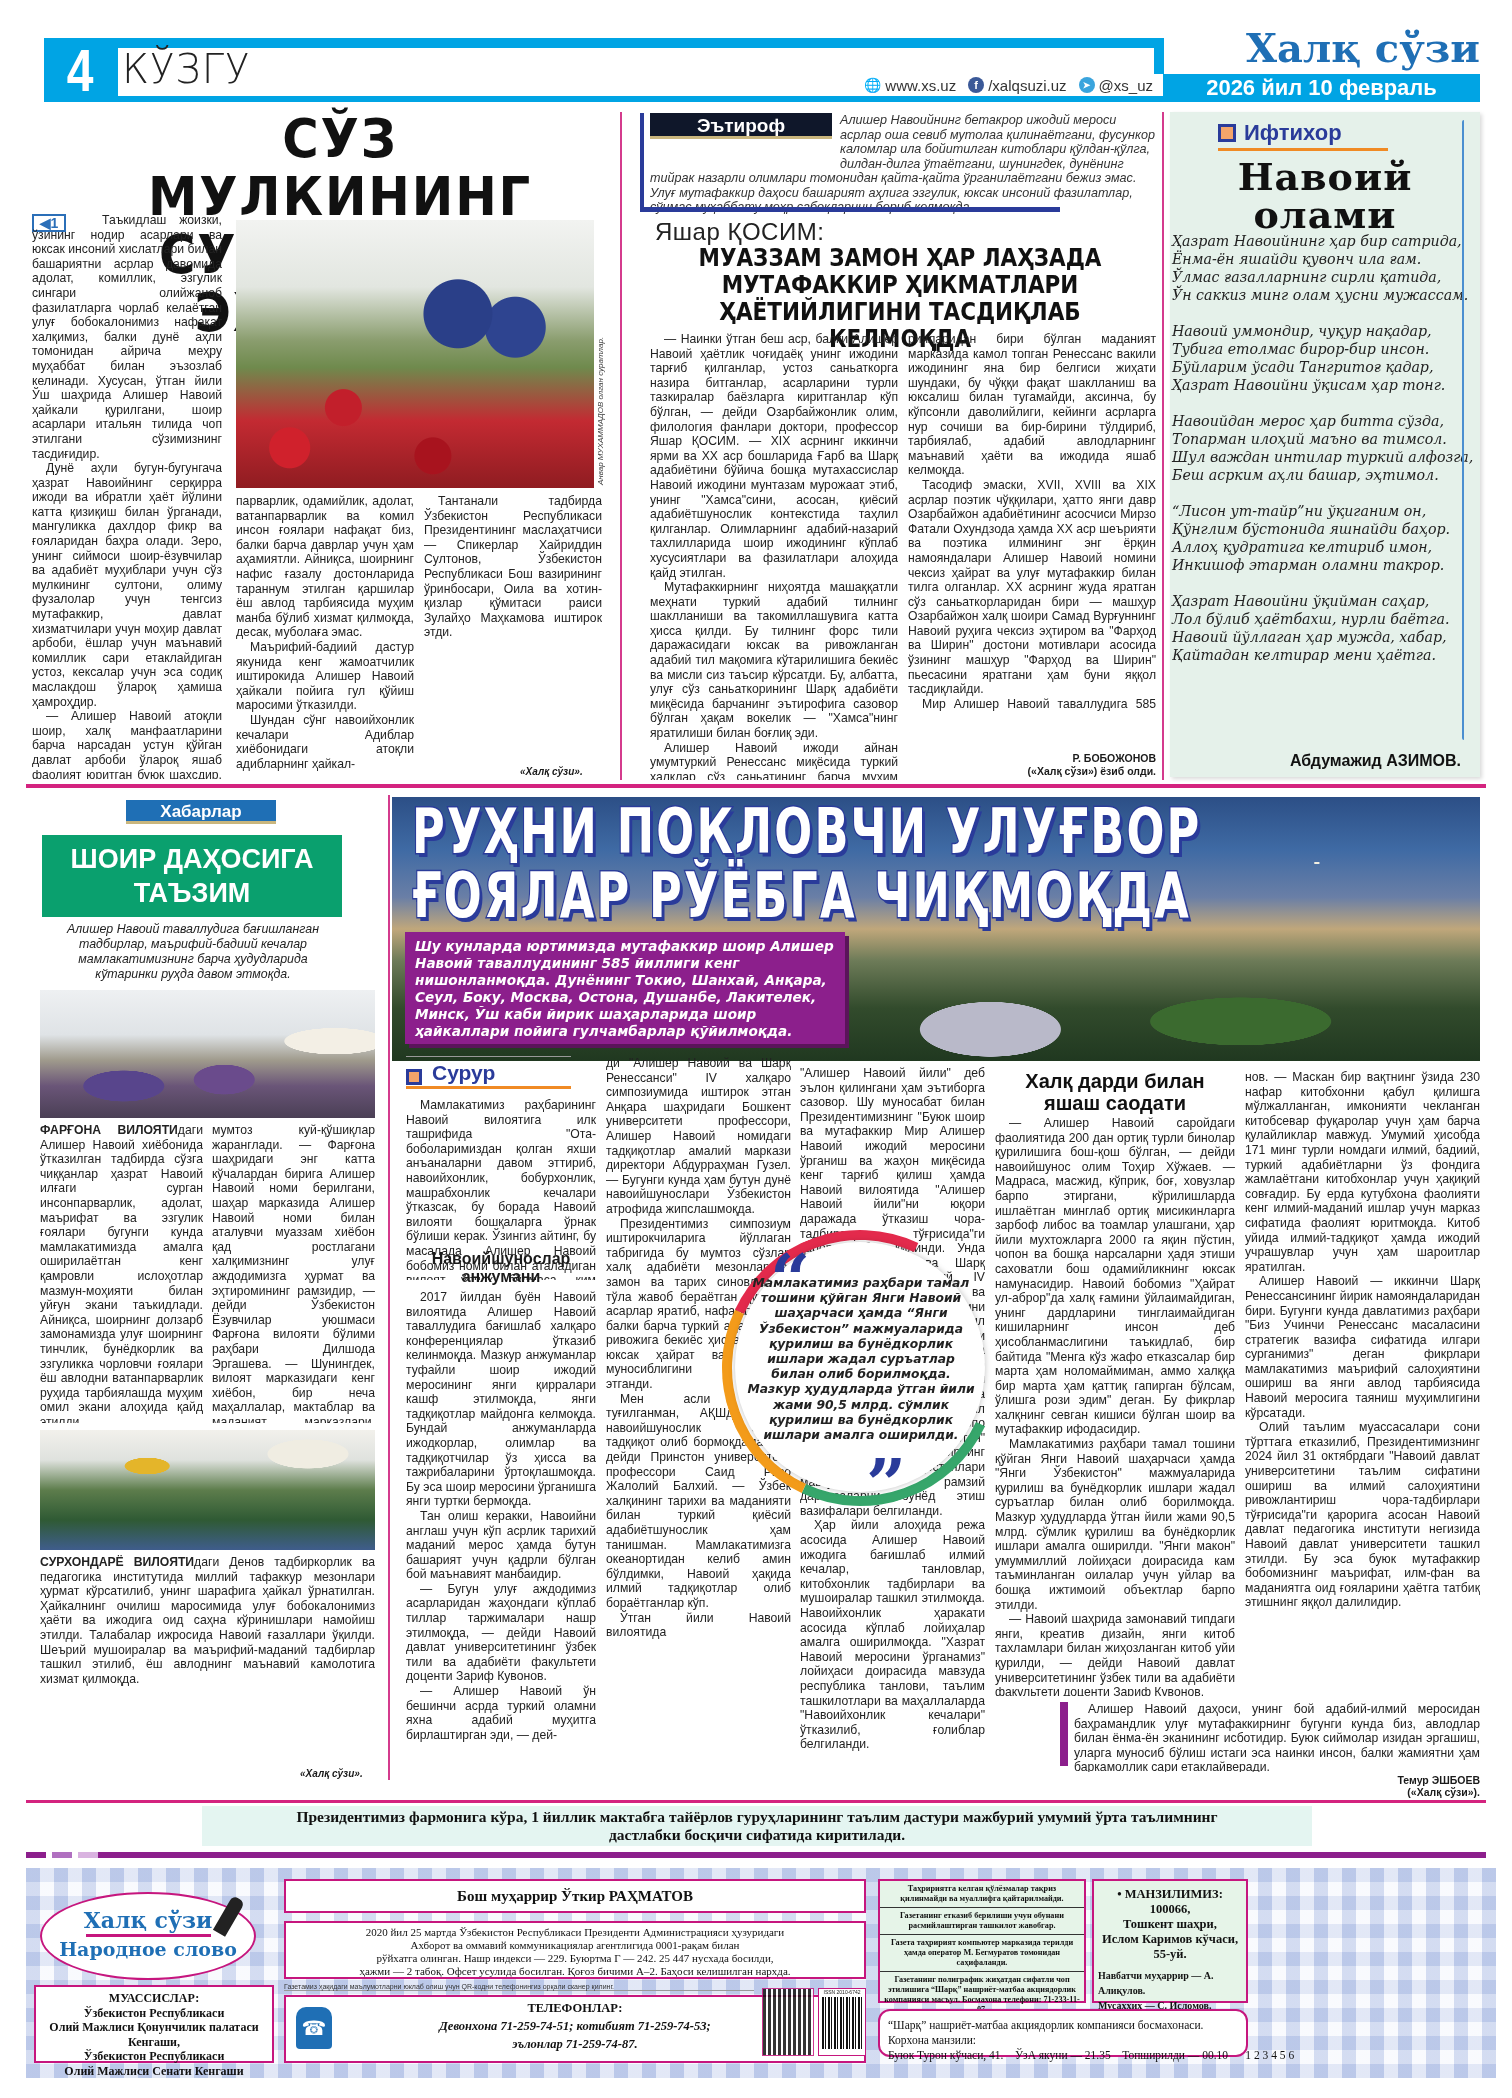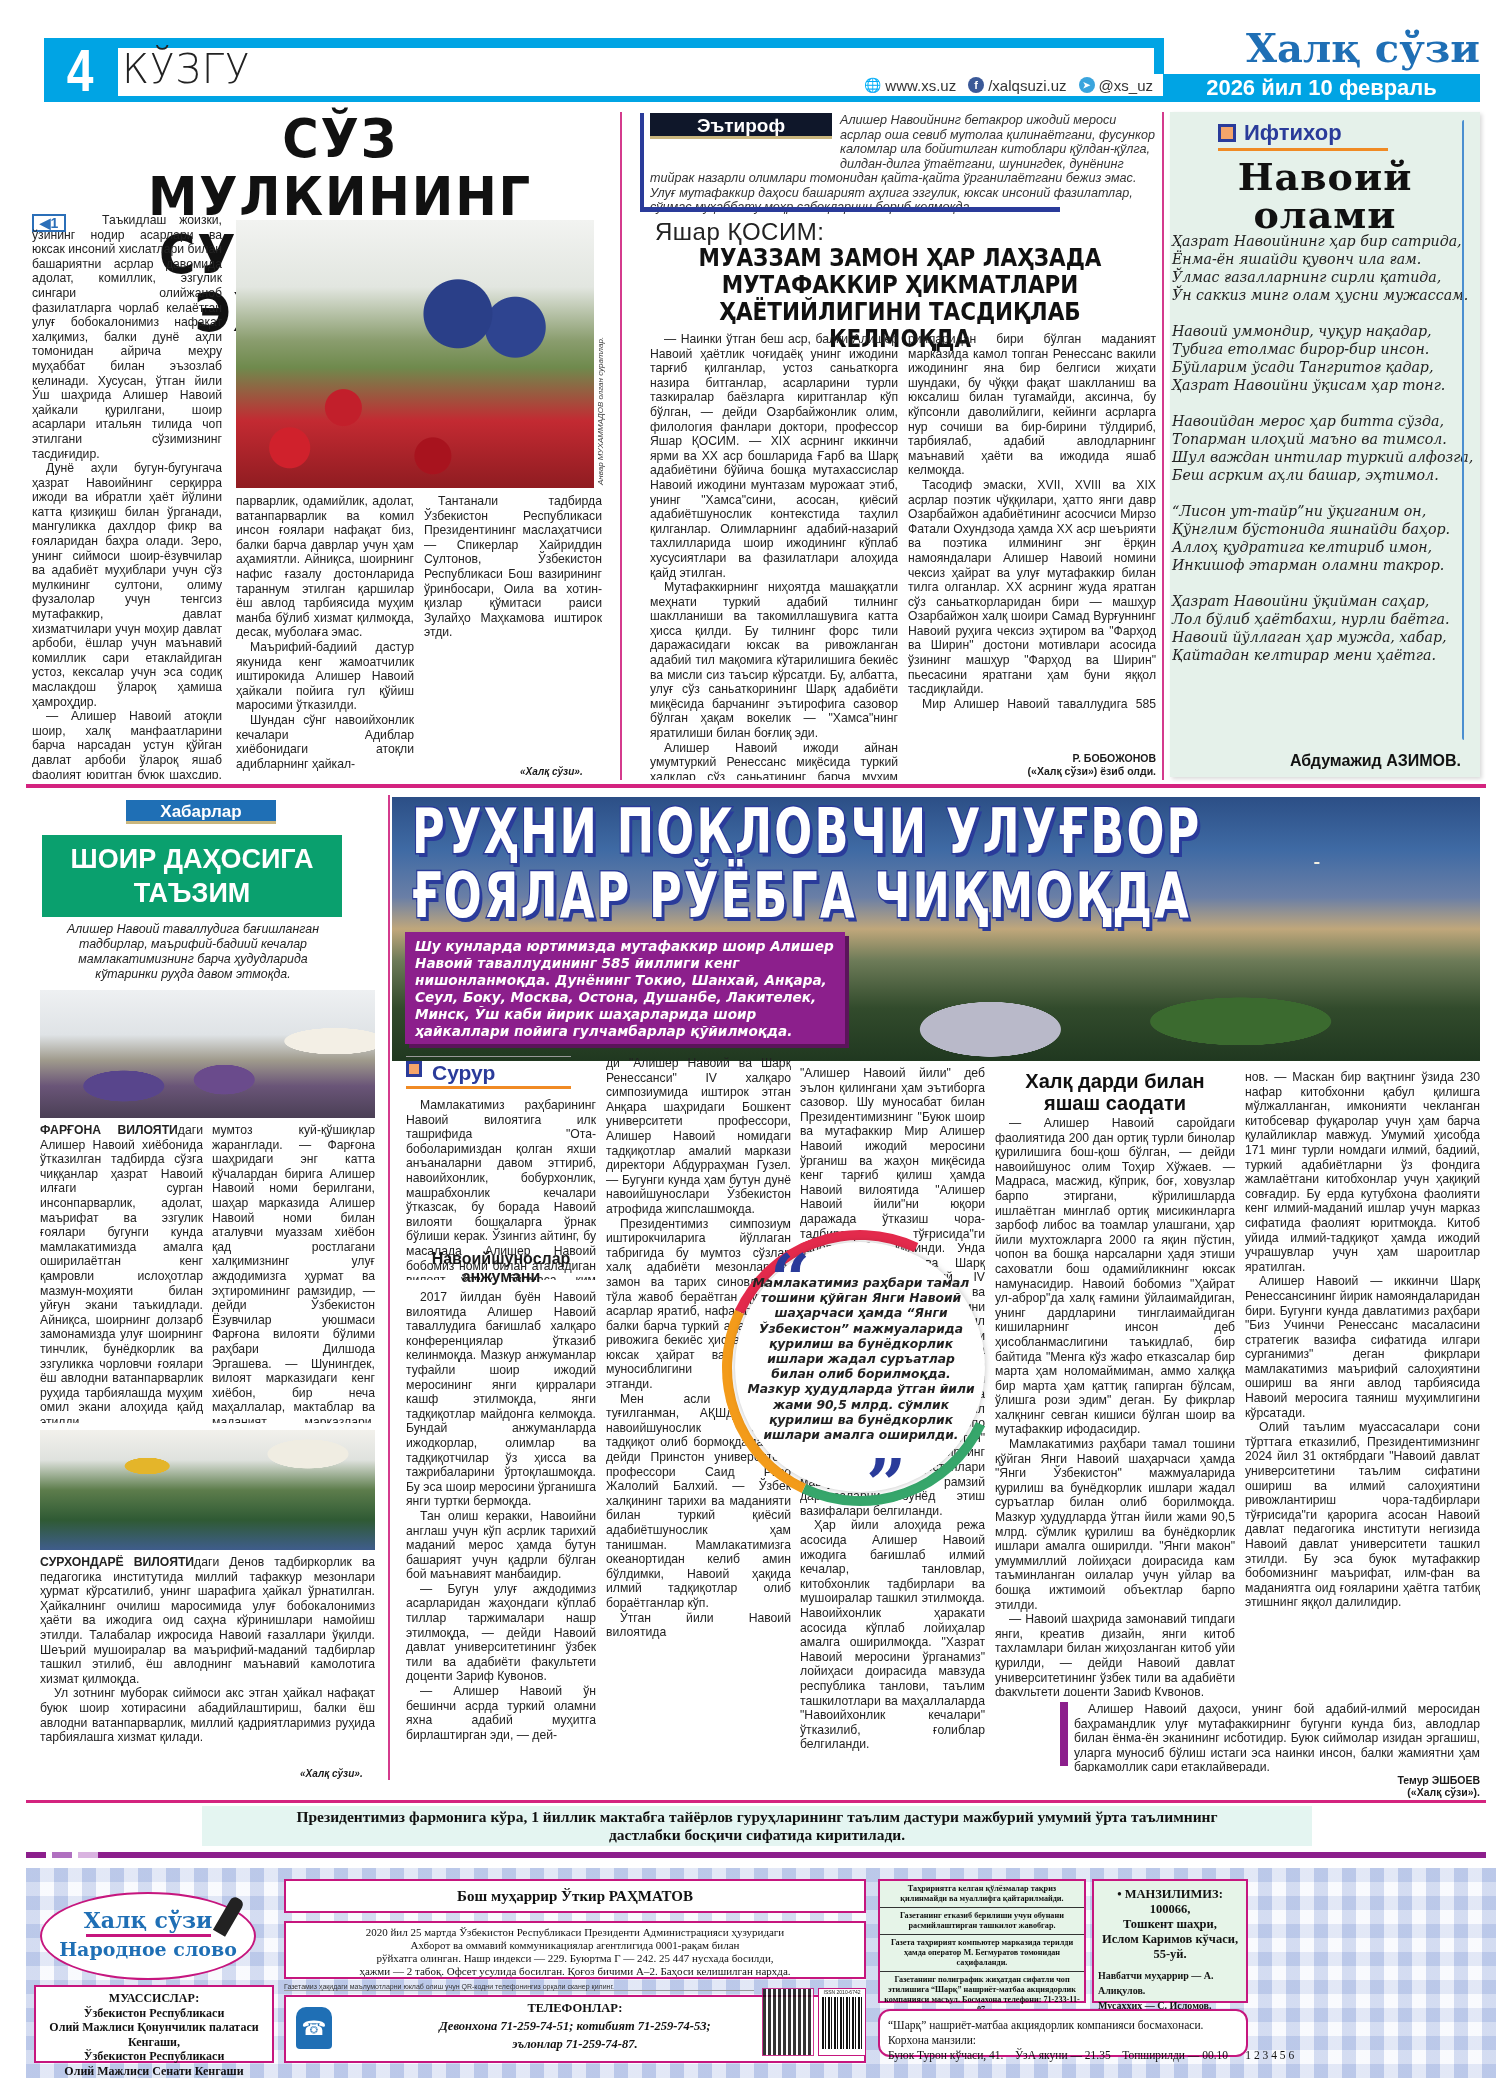--- a/index.html
+++ b/index.html
@@ -209,34 +209,33 @@
 </div>
 <div class="abs col" style="left:212px;top:1123px;width:163px;height:300px;">
   <p class="noind">мумтоз куй-қўшиқлар жаранглади. — Фарғона шаҳридаги энг катта кўчалардан бирига Алишер Навоий номи берилгани, шаҳар марказида Алишер Навоий номи билан аталувчи муаззам хиёбон қад ростлагани халқимизнинг улуғ аждодимизга ҳурмат ва эҳтиромининг рамзидир, — дейди Ўзбекистон Ёзувчилар уюшмаси Фарғона вилояти бўлими раҳбари Дилшода Эргашева. — Шунингдек, вилоят марказидаги кенг хиёбон, бир неча маҳаллалар, мактаблар ва маданият марказлари, меҳмонхоналар ва шу каби иншоотлар ҳам Алишер Навоий номи билан аталади. Вилоятимиз шоирнинг маънавий меросини ўрганиш ва тарғиб қилишга алоҳида эътибор берилмоқда.</p>
 </div>
 <div class="abs" style="left:40px;top:1430px;width:335px;height:120px;background:
   radial-gradient(ellipse at 32% 30%, #e4b52a 0 22px, transparent 23px),
   radial-gradient(ellipse at 80% 20%, #f0ede2 0 40px, transparent 41px),
   linear-gradient(180deg,#f2f1ec 0%,#dfe2de 25%,#5d7d4c 50%,#2f5a34 75%,#3f5d8c 100%);"></div>
 <div class="abs col" style="left:40px;top:1555px;width:335px;height:200px;">
   <p class="noind"><b>СУРХОНДАРЁ ВИЛОЯТИ</b><span>даги Денов тадбиркорлик ва педагогика институтида миллий тафаккур мезонлари ҳурмат кўрсатилиб, унинг шарафига ҳайкал ўрнатилган. Ҳайкалнинг очилиш маросимида улуғ бобокалонимиз ҳаёти ва ижодига оид саҳна кўринишлари намойиш этилди. Талабалар ижросида Навоий ғазаллари ўқилди. Шеърий мушоиралар ва маърифий-маданий тадбирлар ташкил этилиб, ёш авлоднинг маънавий камолотига хизмат қилмоқда.</span></p>
-  <p>Ул зотнинг муборак сиймоси акс этган ҳайкал нафақат буюк шоир хотирасини абадийлаштириш, балки ёш авлодни ватанпарварлик, миллий қадриятларимиз руҳида тарбиялашга хизмат қилади.</p>
 </div>
 <div class="abs" style="left:300px;top:1768px;font-size:10px;font-weight:bold;font-style:italic;">«Халқ сўзи».</div>
 
 <div class="abs vrule-pink" style="left:388px;top:795px;height:985px;"></div>
 
 <div class="abs night-photo"></div>
 <div class="abs big-title">
   <div>РУҲНИ ПОКЛОВЧИ УЛУҒВОР</div>
   <div>ҒОЯЛАР РЎЁБГА ЧИҚМОҚДА</div>
 </div>
 <div class="abs purple-box">Шу кунларда юртимизда мутафаккир шоир Алишер Навоий таваллудининг 585 йиллиги кенг нишонланмоқда. Дунёнинг Токио, Шанхай, Анқара, Сеул, Боку, Москва, Остона, Душанбе, Лакителек, Минск, Ўш каби йирик шаҳарларида шоир ҳайкаллари пойига гулчамбарлар қўйилмоқда.</div>
 
-<div class="abs" style="left:406px;top:1056px;display:flex;align-items:flex-start;gap:10px;border-bottom:3px solid #f08a24;padding-bottom:1px;width:165px;border-top:1px solid #999;padding-top:4px;">
+<div class="abs" style="left:406px;top:1056px;display:flex;align-items:flex-end;gap:10px;border-bottom:3px solid #f08a24;padding-bottom:1px;width:165px;border-top:1px solid #999;padding-top:4px;">
   <span style="display:inline-block;width:16px;height:16px;background:#f4a46a;border:3px solid #2a3b9a;"></span>
   <span style="font-size:21px;font-weight:bold;color:#2a3b9a;">Сурур</span>
 </div>
 <div class="abs col" style="left:406px;top:1098px;width:190px;height:182px;">
   <p class="italic" style="font-style:normal;">Мамлакатимиз раҳбарининг Навоий вилоятига илк ташрифида "Ота-боболаримиздан қолган яхши анъаналарни давом эттириб, навоийхонлик, бобурхонлик, машрабхонлик кечалари ўтказсак, бу борада Навоий вилояти бошқаларга ўрнак бўлиши керак. Ўзингиз айтинг, бу масалада Алишер Навоий бобомиз номи билан аталадиган вилоят ўрнак бўлмаса, ким намуна бўлади?" деган фикрлари айтилди.</p>
 </div>
 <div class="abs" style="left:406px;top:1250px;width:190px;text-align:center;font-weight:bold;font-size:16px;line-height:18px;">
   <div>Навоийшунослар</div>
   <div>анжумани</div>
 </div>

